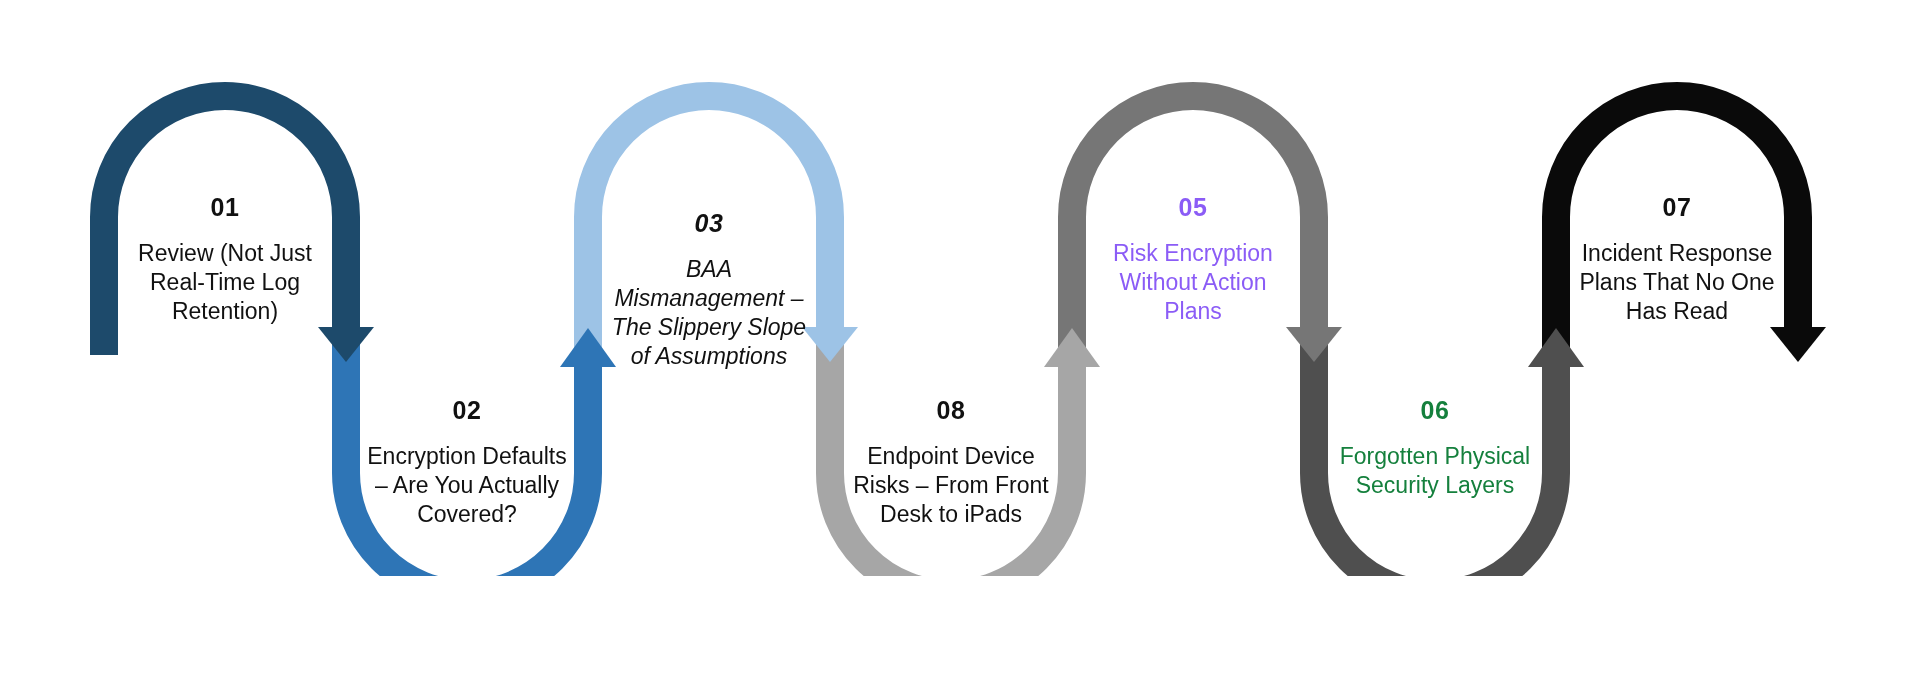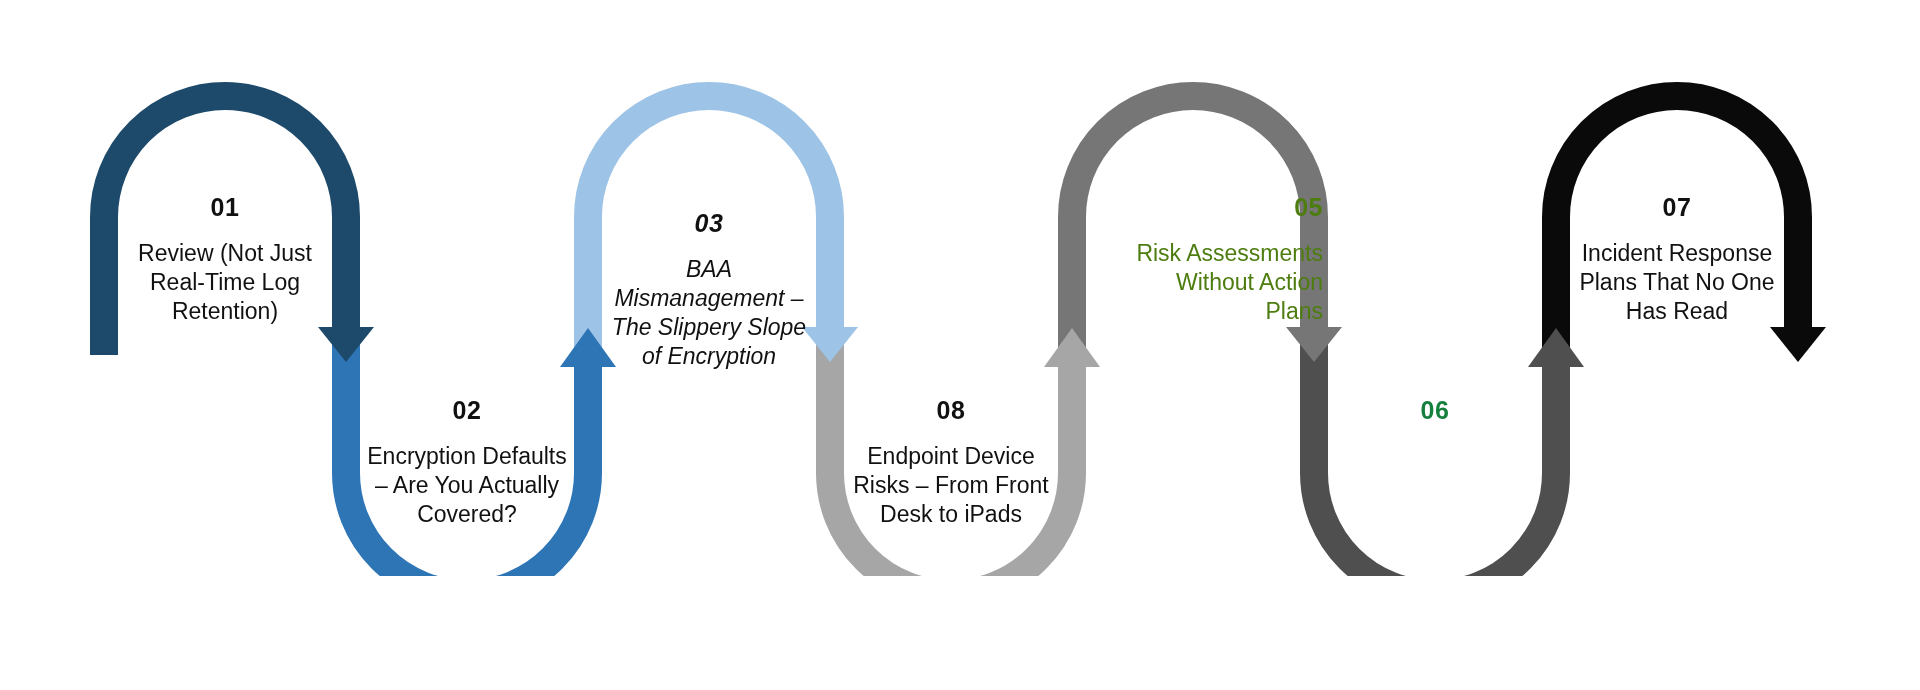--- a/index.html
+++ b/index.html
@@ -77,41 +77,45 @@
           <div class="step-title-line">– Are You Actually</div>
           <div class="step-title-line">Covered?</div>
         </div>
       </div>
       <div class="step" style="left: 579px; top: 209px; color: rgb(17, 17, 17); font-style: italic;">
         <div class="step-number">03</div>
         <div class="step-title">
           <div class="step-title-line">BAA</div>
           <div class="step-title-line">Mismanagement –</div>
           <div class="step-title-line">The Slippery Slope</div>
-          <div class="step-title-line">of Encryption</div>
+          <div class="step-title-line">of Assumptions</div>
         </div>
       </div>
       <div class="step" style="left: 821px; top: 396px; color: rgb(17, 17, 17);">
         <div class="step-number">08</div>
         <div class="step-title">
           <div class="step-title-line">Endpoint Device</div>
           <div class="step-title-line">Risks – From Front</div>
           <div class="step-title-line">Desk to iPads</div>
         </div>
       </div>
-      <div class="step" style="left: 1063px; top: 193px; color: #4d7c0f; text-align: right;">
+      <div class="step" style="left: 1063px; top: 193px; color: #8b5cf6;">
         <div class="step-number">05</div>
         <div class="step-title">
-          <div class="step-title-line">Risk Assessments</div>
+          <div class="step-title-line">Risk Encryption</div>
           <div class="step-title-line">Without Action</div>
           <div class="step-title-line">Plans</div>
         </div>
       </div>
       <div class="step" style="left: 1305px; top: 396px; color: #15803d;">
         <div class="step-number">06</div>
+        <div class="step-title">
+          <div class="step-title-line">Forgotten Physical</div>
+          <div class="step-title-line">Security Layers</div>
+        </div>
       </div>
       <div class="step" style="left: 1547px; top: 193px; color: rgb(17, 17, 17);">
         <div class="step-number">07</div>
         <div class="step-title">
           <div class="step-title-line">Incident Response</div>
           <div class="step-title-line">Plans That No One</div>
           <div class="step-title-line">Has Read</div>
         </div>
       </div>
     </div>

